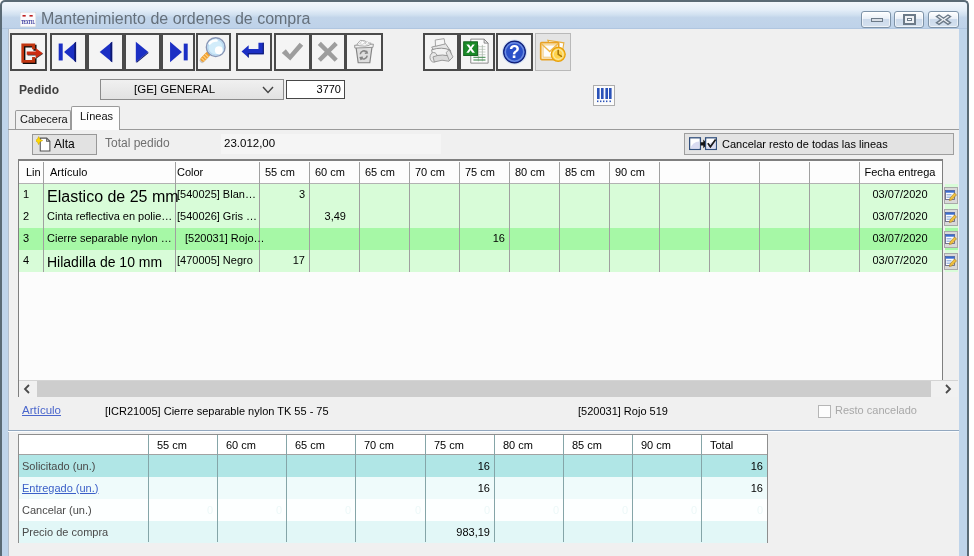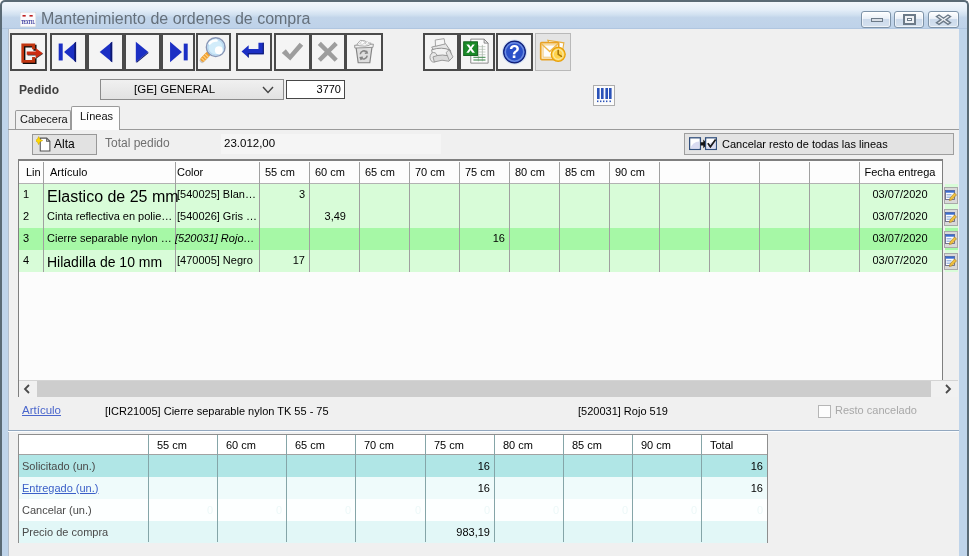--- a/index.html
+++ b/index.html
@@ -243,21 +243,21 @@
 <div class="txt" style="left:177px;top:188px;font-size:11px;">[540025] Blan…</div>
 <div class="txt" style="left:259px;top:188px;width:46px;text-align:right;font-size:11px;">3</div>
 <div class="txt" style="left:859px;top:188px;width:82px;text-align:center;font-size:11px;">03/07/2020</div>
 <div class="txt" style="left:23px;top:210px;font-size:11px;">2</div>
 <div class="txt" style="left:47px;top:210px;font-size:11px;">Cinta reflectiva en polie…</div>
 <div class="txt" style="left:177px;top:210px;font-size:11px;">[540026] Gris …</div>
 <div class="txt" style="left:259px;top:210px;width:46px;text-align:right;font-size:11px;margin-left:41px;">3,49</div>
 <div class="txt" style="left:859px;top:210px;width:82px;text-align:center;font-size:11px;">03/07/2020</div>
 <div class="txt" style="left:23px;top:232px;font-size:11px;">3</div>
 <div class="txt" style="left:47px;top:232px;font-size:11px;">Cierre separable nylon …</div>
-<div class="txt" style="left:175px;top:232px;font-size:11px;font-style:italic;">[520031] Rojo…</div>
+<div class="txt" style="left:185px;top:232px;font-size:11px;">[520031] Rojo…</div>
 <div class="txt" style="left:459px;top:232px;width:46px;text-align:right;font-size:11px;">16</div>
 <div class="txt" style="left:859px;top:232px;width:82px;text-align:center;font-size:11px;">03/07/2020</div>
 <div class="txt" style="left:23px;top:254px;font-size:11px;">4</div>
 <div class="txt" style="left:47px;top:254px;font-size:14px;">Hiladilla de 10 mm</div>
 <div class="txt" style="left:177px;top:254px;font-size:11px;">[470005] Negro</div>
 <div class="txt" style="left:259px;top:254px;width:46px;text-align:right;font-size:11px;">17</div>
 <div class="txt" style="left:859px;top:254px;width:82px;text-align:center;font-size:11px;">03/07/2020</div>
 <div class="abs" style="left:945px;top:184px;width:13px;height:22px;background:#d8fcd8;"></div>
 <div class="abs" style="left:944px;top:187px;width:14px;height:17px;background:#d9d9d9;border:1px solid #a8a8a8;"></div>
 <svg class="abs" style="left:945px;top:189px;" width="12" height="13" viewBox="0 0 12 13">

